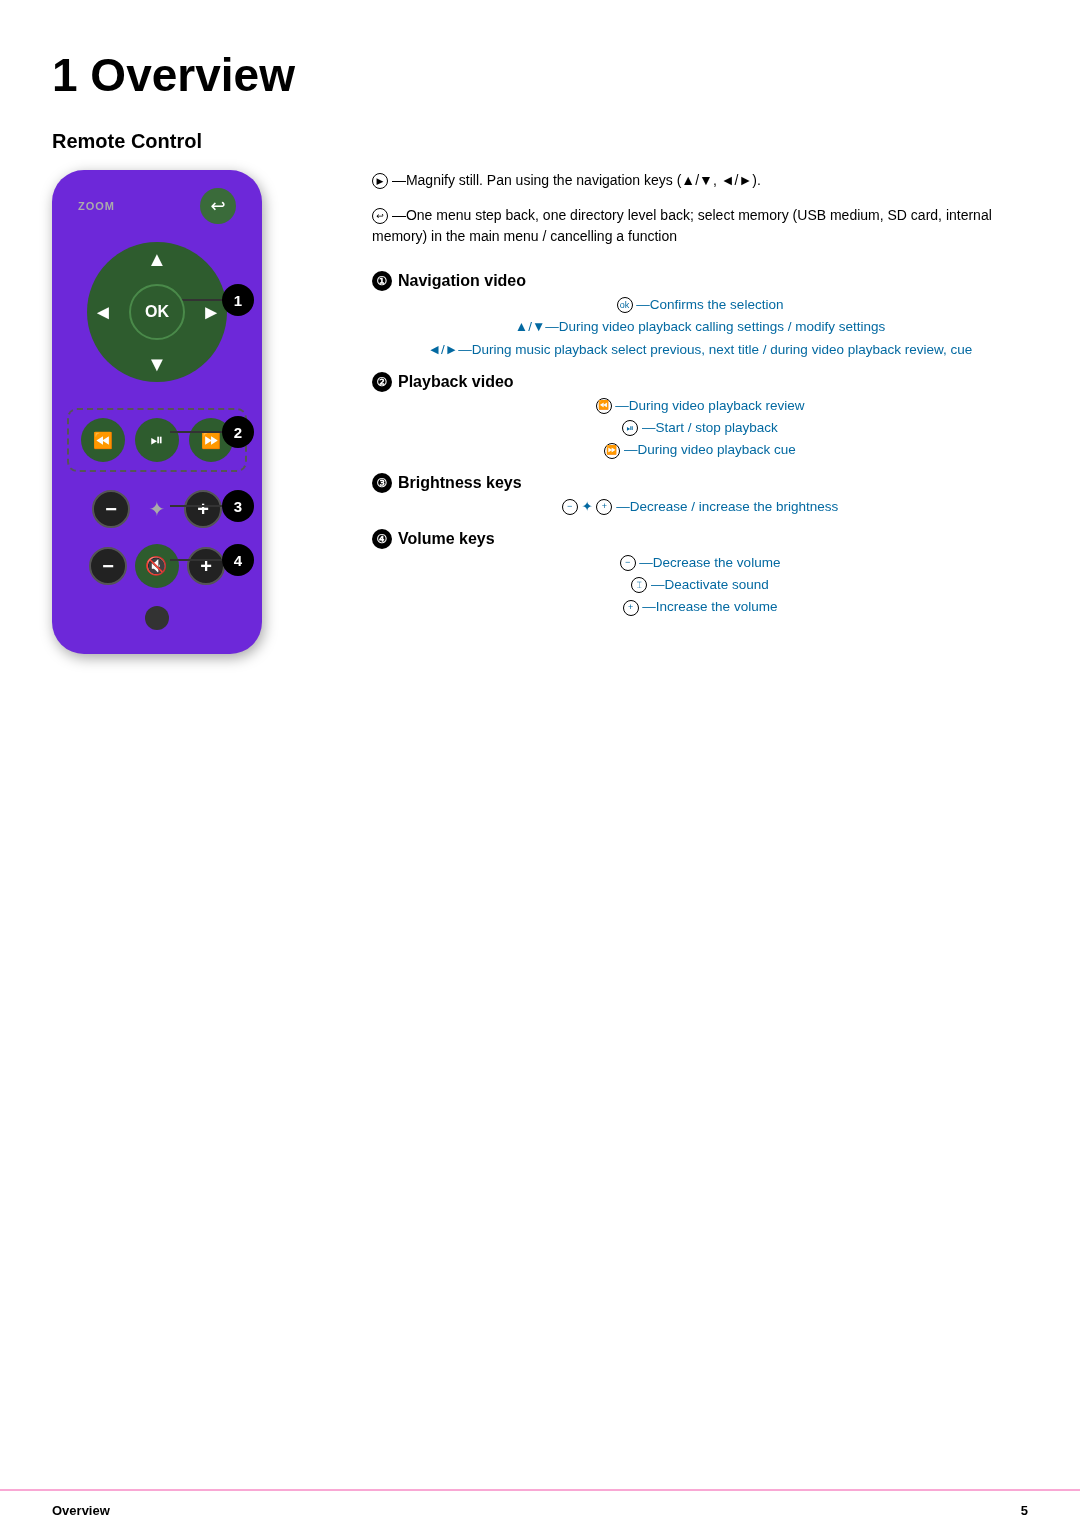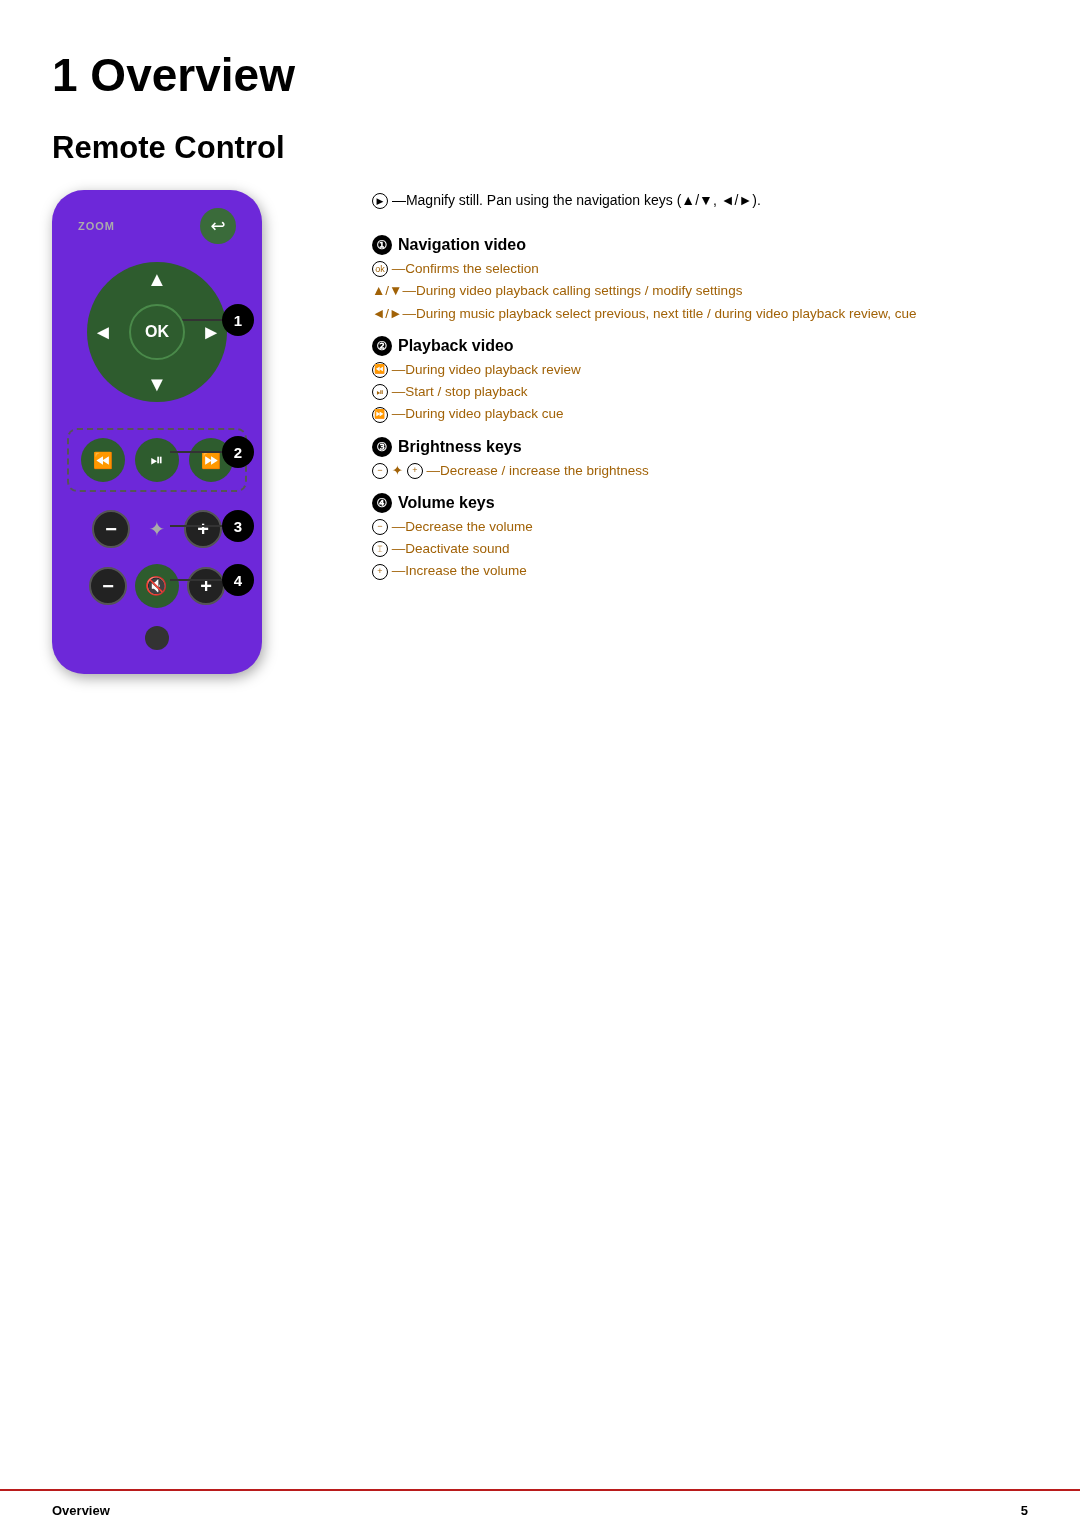--- a/index.html
+++ b/index.html
@@ -15,23 +15,23 @@
     .page-content {
       padding: 48px 52px 60px 52px;
     }
     h1.page-title {
       font-size: 46px;
       font-weight: bold;
       margin-bottom: 28px;
       color: #000;
     }
     h2.section-title {
-      font-size: 31px;
-      font-weight: bold;
-      margin-bottom: 24px;
+      font-size: 20px;
+      font-weight: bold;
+      margin-bottom: 17px;
       color: #000;
     }
     .main-layout {
       display: flex;
       flex-direction: row;
       gap: 40px;
       align-items: flex-start;
     }
     
     .remote-wrapper {
@@ -263,41 +263,42 @@
       align-items: center;
       justify-content: center;
       font-size: 12px;
       font-weight: bold;
       flex-shrink: 0;
     }
     .desc-item {
       font-size: 13.5px;
       line-height: 1.5;
       margin-bottom: 2px;
-      color: #a16207;
+      color: #0369a1;
+      text-align: center;
     }
     .small-circle {
       display: inline-flex;
       width: 16px;
       height: 16px;
       border: 1.5px solid #000;
       border-radius: 50%;
       align-items: center;
       justify-content: center;
       font-size: 9px;
       vertical-align: middle;
     }
     
     .page-footer {
       position: absolute;
       bottom: 0;
       left: 0;
       right: 0;
       height: 40px;
-      border-top: 2px solid #b91c1c;
+      border-top: 2px solid #f9a8d4;
       display: flex;
       flex-direction: row;
       align-items: center;
       justify-content: space-between;
       padding: 0 52px;
     }
     .footer-left {
       font-size: 13px;
       font-weight: bold;
     }
@@ -395,20 +396,24 @@
         </div>
       </div>
     </div>
 
     <div class="desc-column">
 
       <p class="intro-text">
         <span class="small-circle">▶</span>
         <span>—Magnify still. Pan using the navigation keys (▲/▼, ◄/►).</span>
       </p>
+      <p class="intro-text">
+        <span class="small-circle">↩</span>
+        <span>—One menu step back, one directory level back; select memory (USB medium, SD card, internal memory) in the main menu / cancelling a function</span>
+      </p>
 
       <div>
         <div class="section-heading">
           <span class="section-num">①</span>
           <strong>Navigation video</strong>
         </div>
         <p class="desc-item">
           <span class="small-circle">ok</span>
           —Confirms the selection
         </p>

